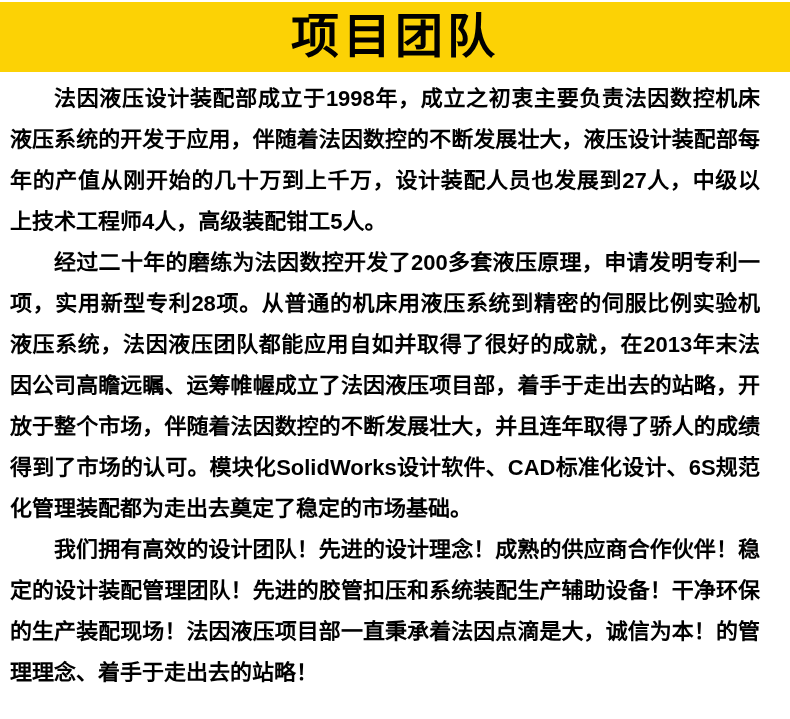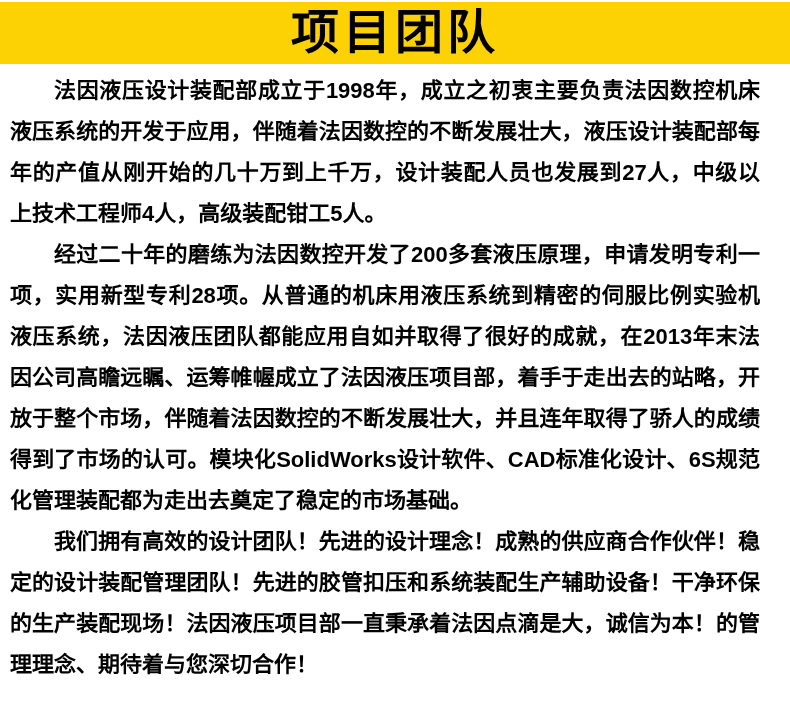--- a/index.html
+++ b/index.html
@@ -14,21 +14,21 @@
     font-family: "Liberation Sans", "DejaVu Sans", sans-serif;
   }
   .page {
     width: 790px;
     height: 719px;
     background: #ffffff;
     position: relative;
   }
   .header-banner {
     width: 100%;
-    height: 64px;
+    height: 72px;
     background: #fcd205;
     display: flex;
     align-items: center;
     justify-content: center;
     box-sizing: border-box;
     border-top: 2px solid #ffffff;
   }
   .page-title {
     font-size: 48px;
     line-height: 1;
@@ -59,16 +59,16 @@
 
 <div class="page">
 
   <div class="header-banner">
     <div class="page-title">项目团队</div>
   </div>
 
   <div class="content">
     <p>法因液压设计装配部成立于1998年，成立之初衷主要负责法因数控机床液压系统的开发于应用，伴随着法因数控的不断发展壮大，液压设计装配部每年的产值从刚开始的几十万到上千万，设计装配人员也发展到27人，中级以上技术工程师4人，高级装配钳工5人。</p>
     <p>经过二十年的磨练为法因数控开发了200多套液压原理，申请发明专利一项，实用新型专利28项。从普通的机床用液压系统到精密的伺服比例实验机液压系统，法因液压团队都能应用自如并取得了很好的成就，在2013年末法因公司高瞻远瞩、运筹帷幄成立了法因液压项目部，着手于走出去的站略，开放于整个市场，伴随着法因数控的不断发展壮大，并且连年取得了骄人的成绩得到了市场的认可。模块化SolidWorks设计软件、CAD标准化设计、6S规范化管理装配都为走出去奠定了稳定的市场基础。</p>
-    <p>我们拥有高效的设计团队！先进的设计理念！成熟的供应商合作伙伴！稳定的设计装配管理团队！先进的胶管扣压和系统装配生产辅助设备！干净环保的生产装配现场！法因液压项目部一直秉承着法因点滴是大，诚信为本！的管理理念、期待着与您深切合作！</p>
+    <p>我们拥有高效的设计团队！先进的设计理念！成熟的供应商合作伙伴！稳定的设计装配管理团队！先进的胶管扣压和系统装配生产辅助设备！干净环保的生产装配现场！法因液压项目部一直秉承着法因点滴是大，诚信为本！的管理理念、着手于走出去的站略！</p>
   </div>
 
 </div>
 
 </body></html>

